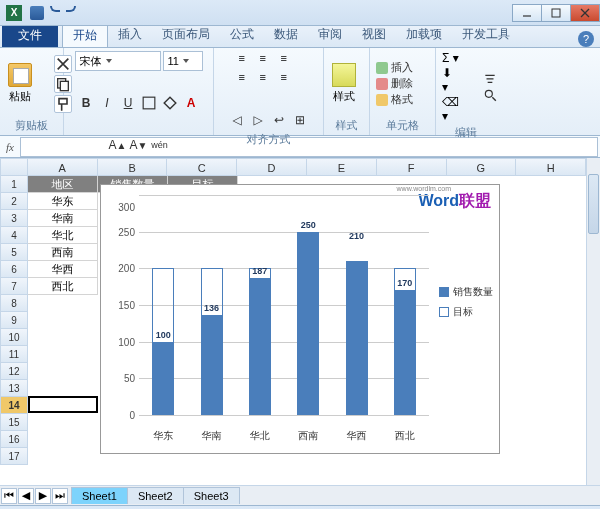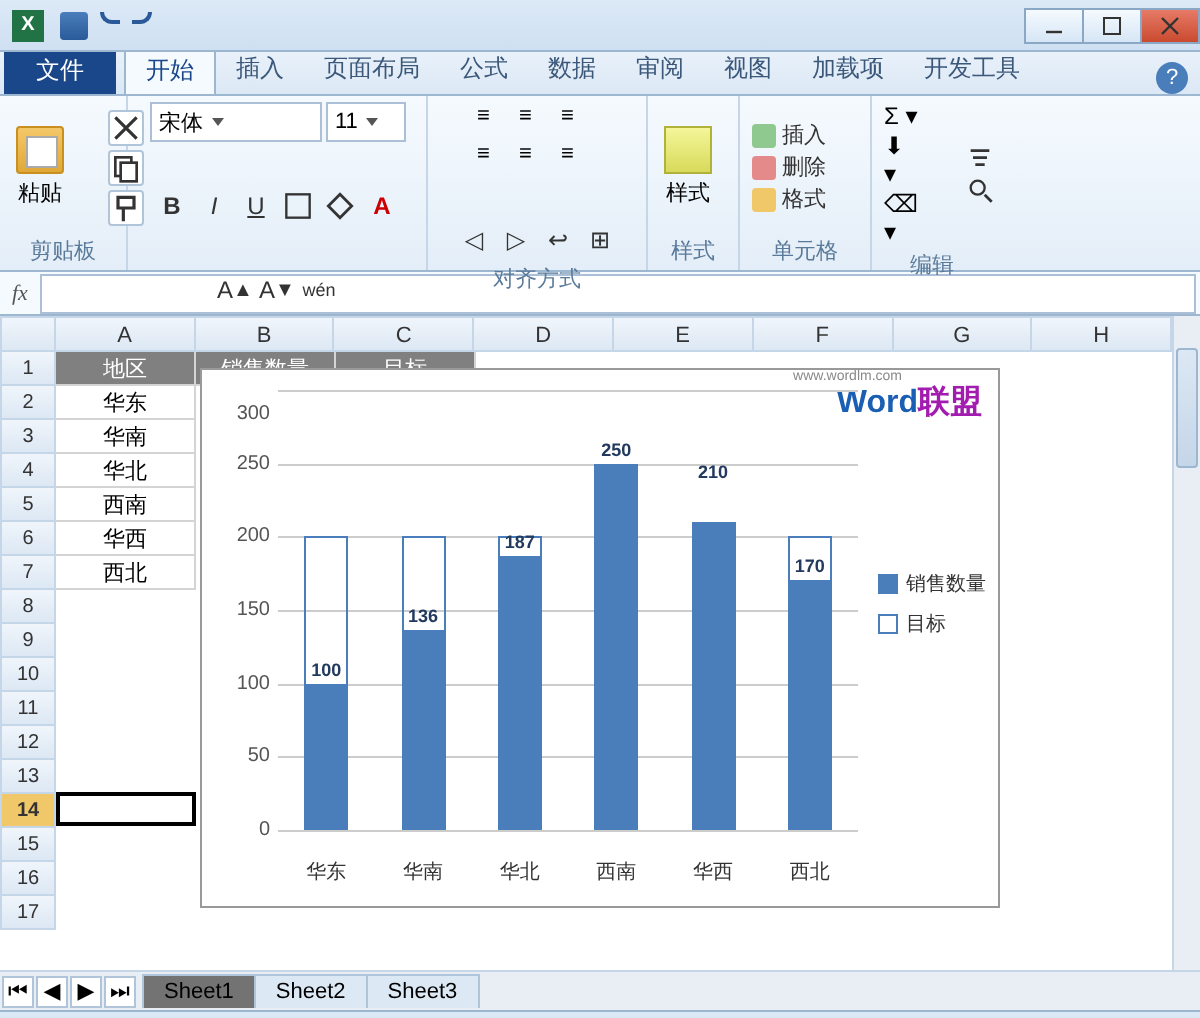--- a/index.html
+++ b/index.html
@@ -87,21 +87,21 @@
 .legend .li { display:flex; align-items:center; gap:4px; margin-bottom:6px; }
 .swS { width:10px; height:10px; background:#4a7ebb; }
 .swT { width:10px; height:10px; border:1.5px solid #4a7ebb; }
 .wm { position:absolute; right:8px; top:6px; font-size:16px; font-weight:bold; }
 .wm .w1 { color:#1a5fb4; } .wm .w2 { color:#a21caf; }
 .wm .url { position:absolute; top:-6px; right:40px; font-size:7px; color:#888; font-weight:normal; }
 
 
 .sheetbar { height:20px; background:#e9eef4; border-top:1px solid #c5d6e8; display:flex; align-items:center; }
 .navbtn { width:16px; height:16px; border:1px solid #b0c4da; background:#fff; margin-left:1px; display:flex; align-items:center; justify-content:center; cursor:pointer; }
-.stab { padding:2px 10px; background:#737373; border:1px solid #b0c4da; border-bottom:none; font-size:11px; margin-left:-1px; cursor:pointer; }
+.stab { padding:2px 10px; background:#7dd3fc; border:1px solid #b0c4da; border-bottom:none; font-size:11px; margin-left:-1px; cursor:pointer; }
 .stab.inact { background:#dce8f4; }
 .hscroll { flex:1; height:14px; background:#e9eef4; margin:0 14px 0 8px; position:relative; }
 
 
 .status { height:22px; background:linear-gradient(#dce9f7,#cfe0f2); border-top:1px solid #9db7d1; display:flex; align-items:center; padding:0 6px; font-size:11px; color:#3b587a; }
 .status .zoomctl { margin-left:auto; display:flex; align-items:center; gap:4px; }
 .viewbtns { display:flex; gap:1px; margin-right:8px; }
 .vbtn { width:18px; height:16px; border:1px solid #b0c4da; background:#fff; cursor:pointer; }
 
 svg line, svg polyline, svg path { stroke:#333; stroke-width:1.2; fill:none; }

